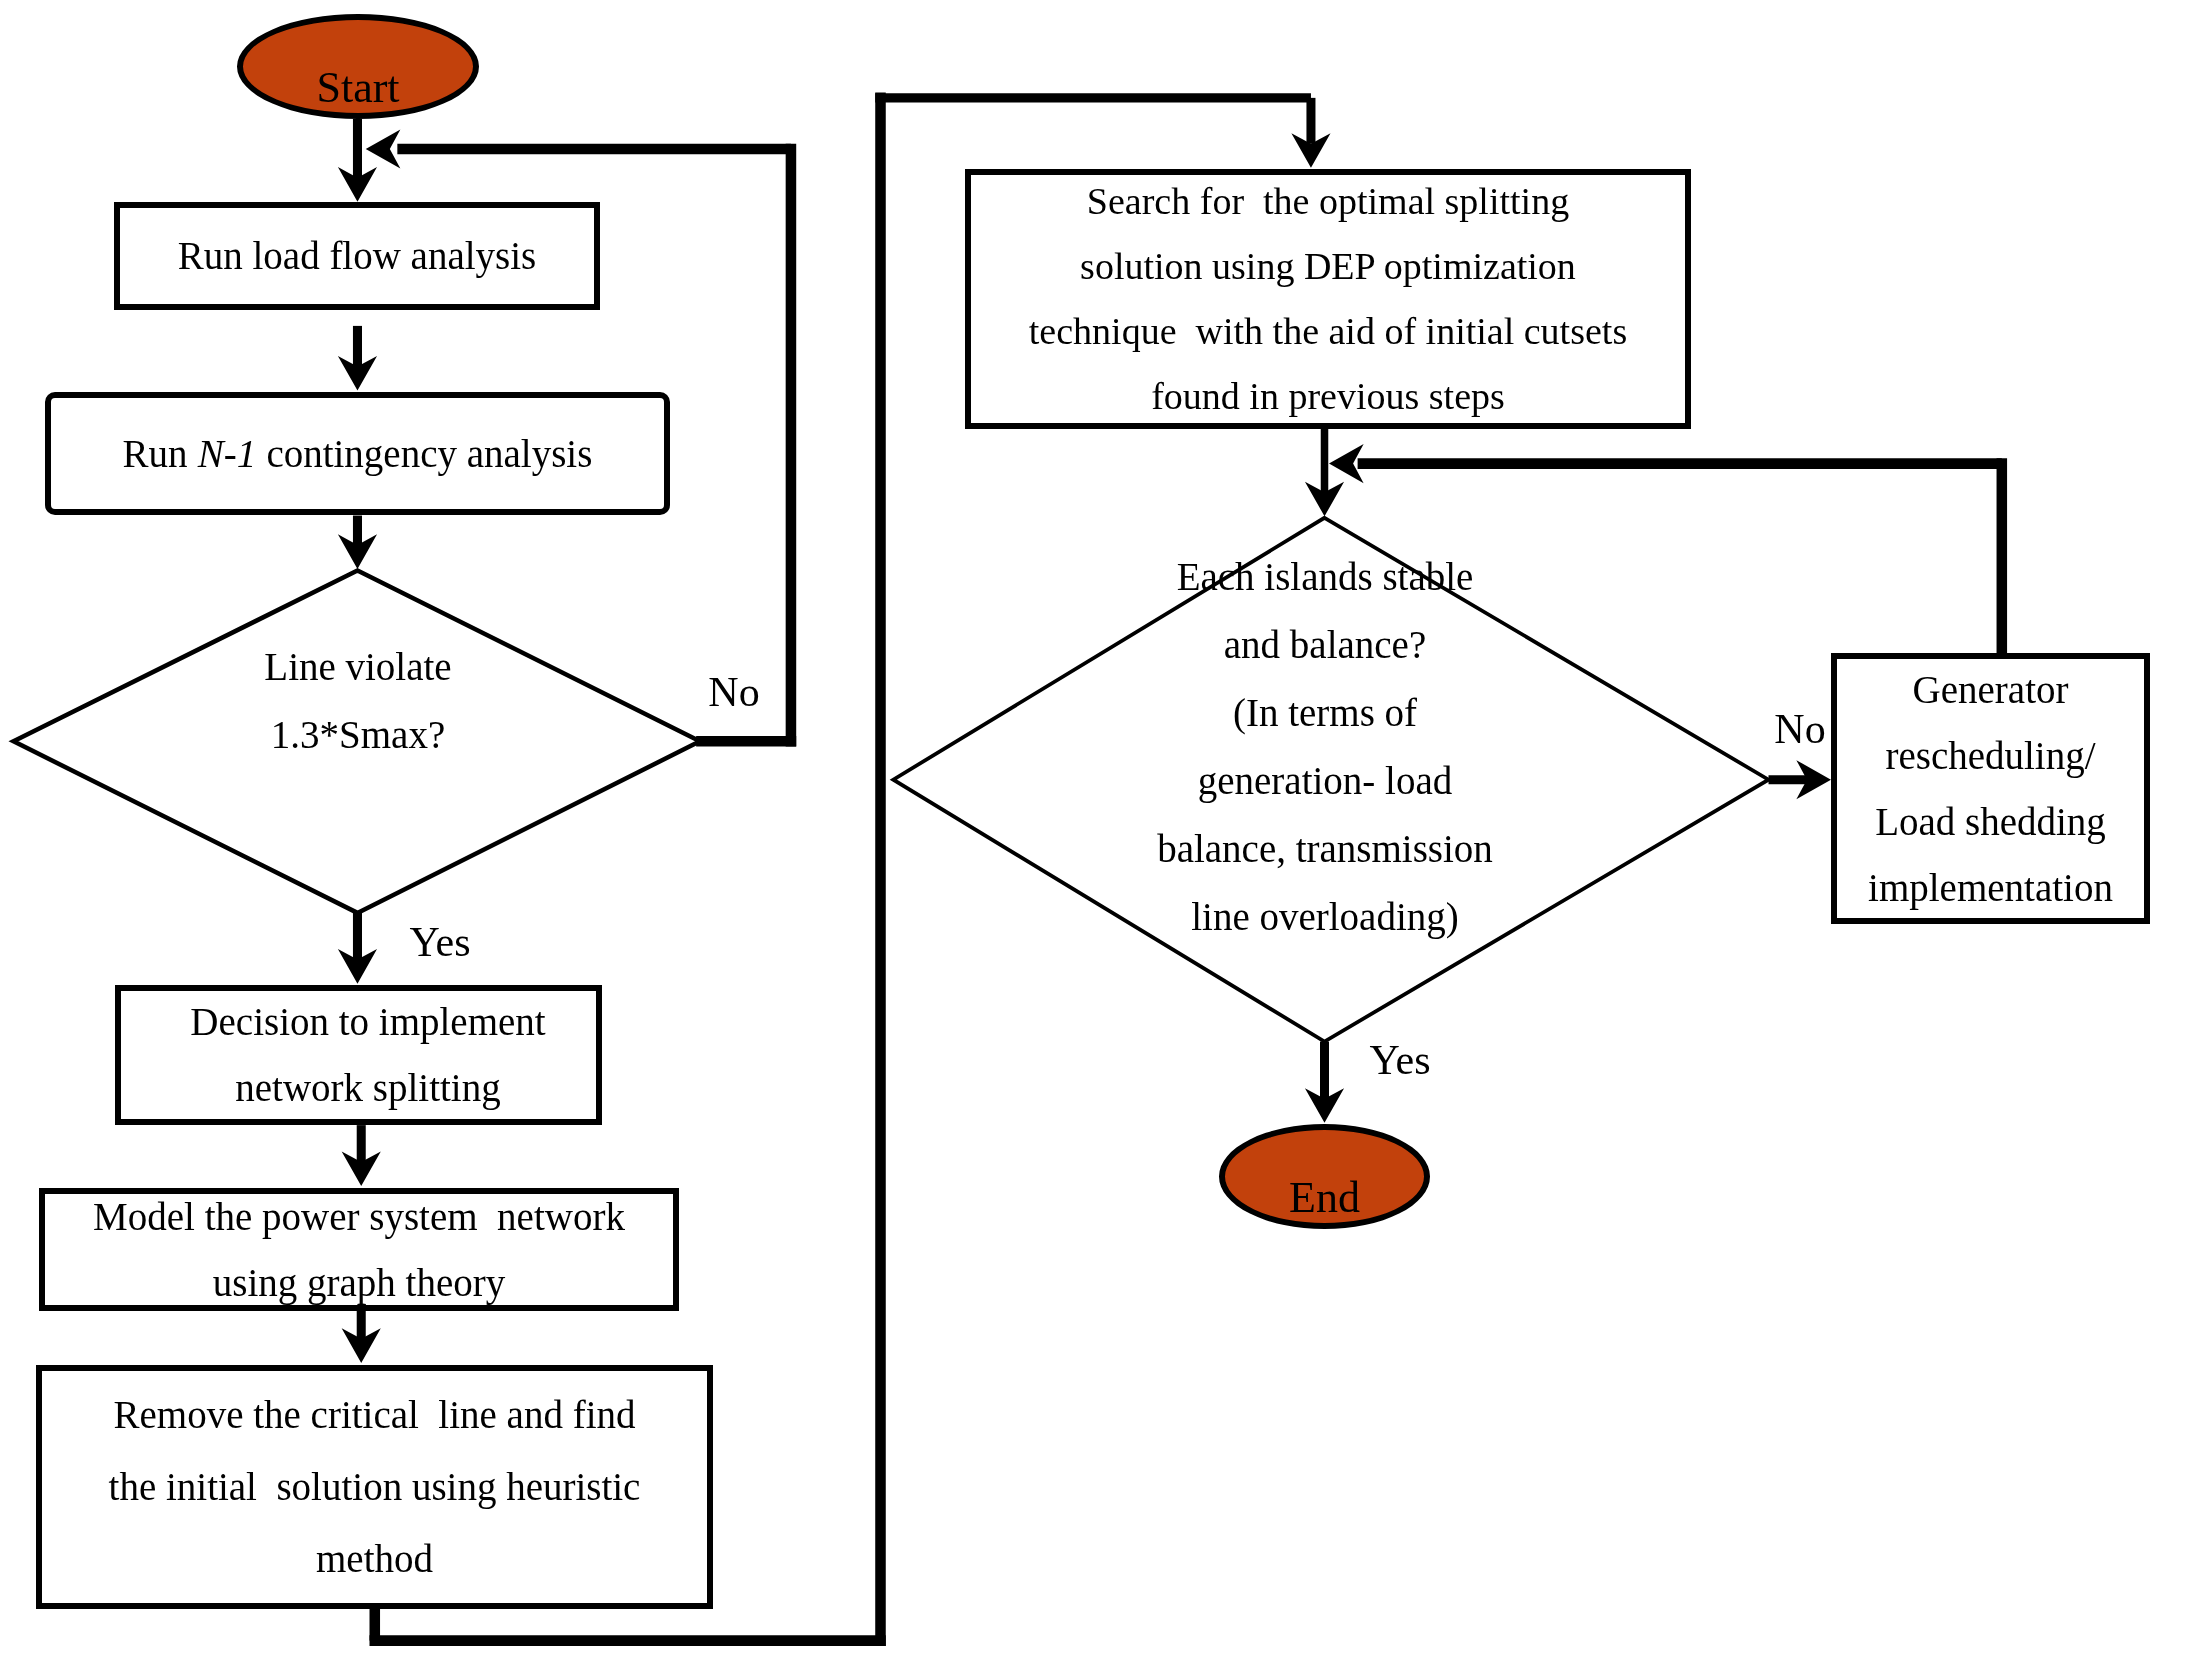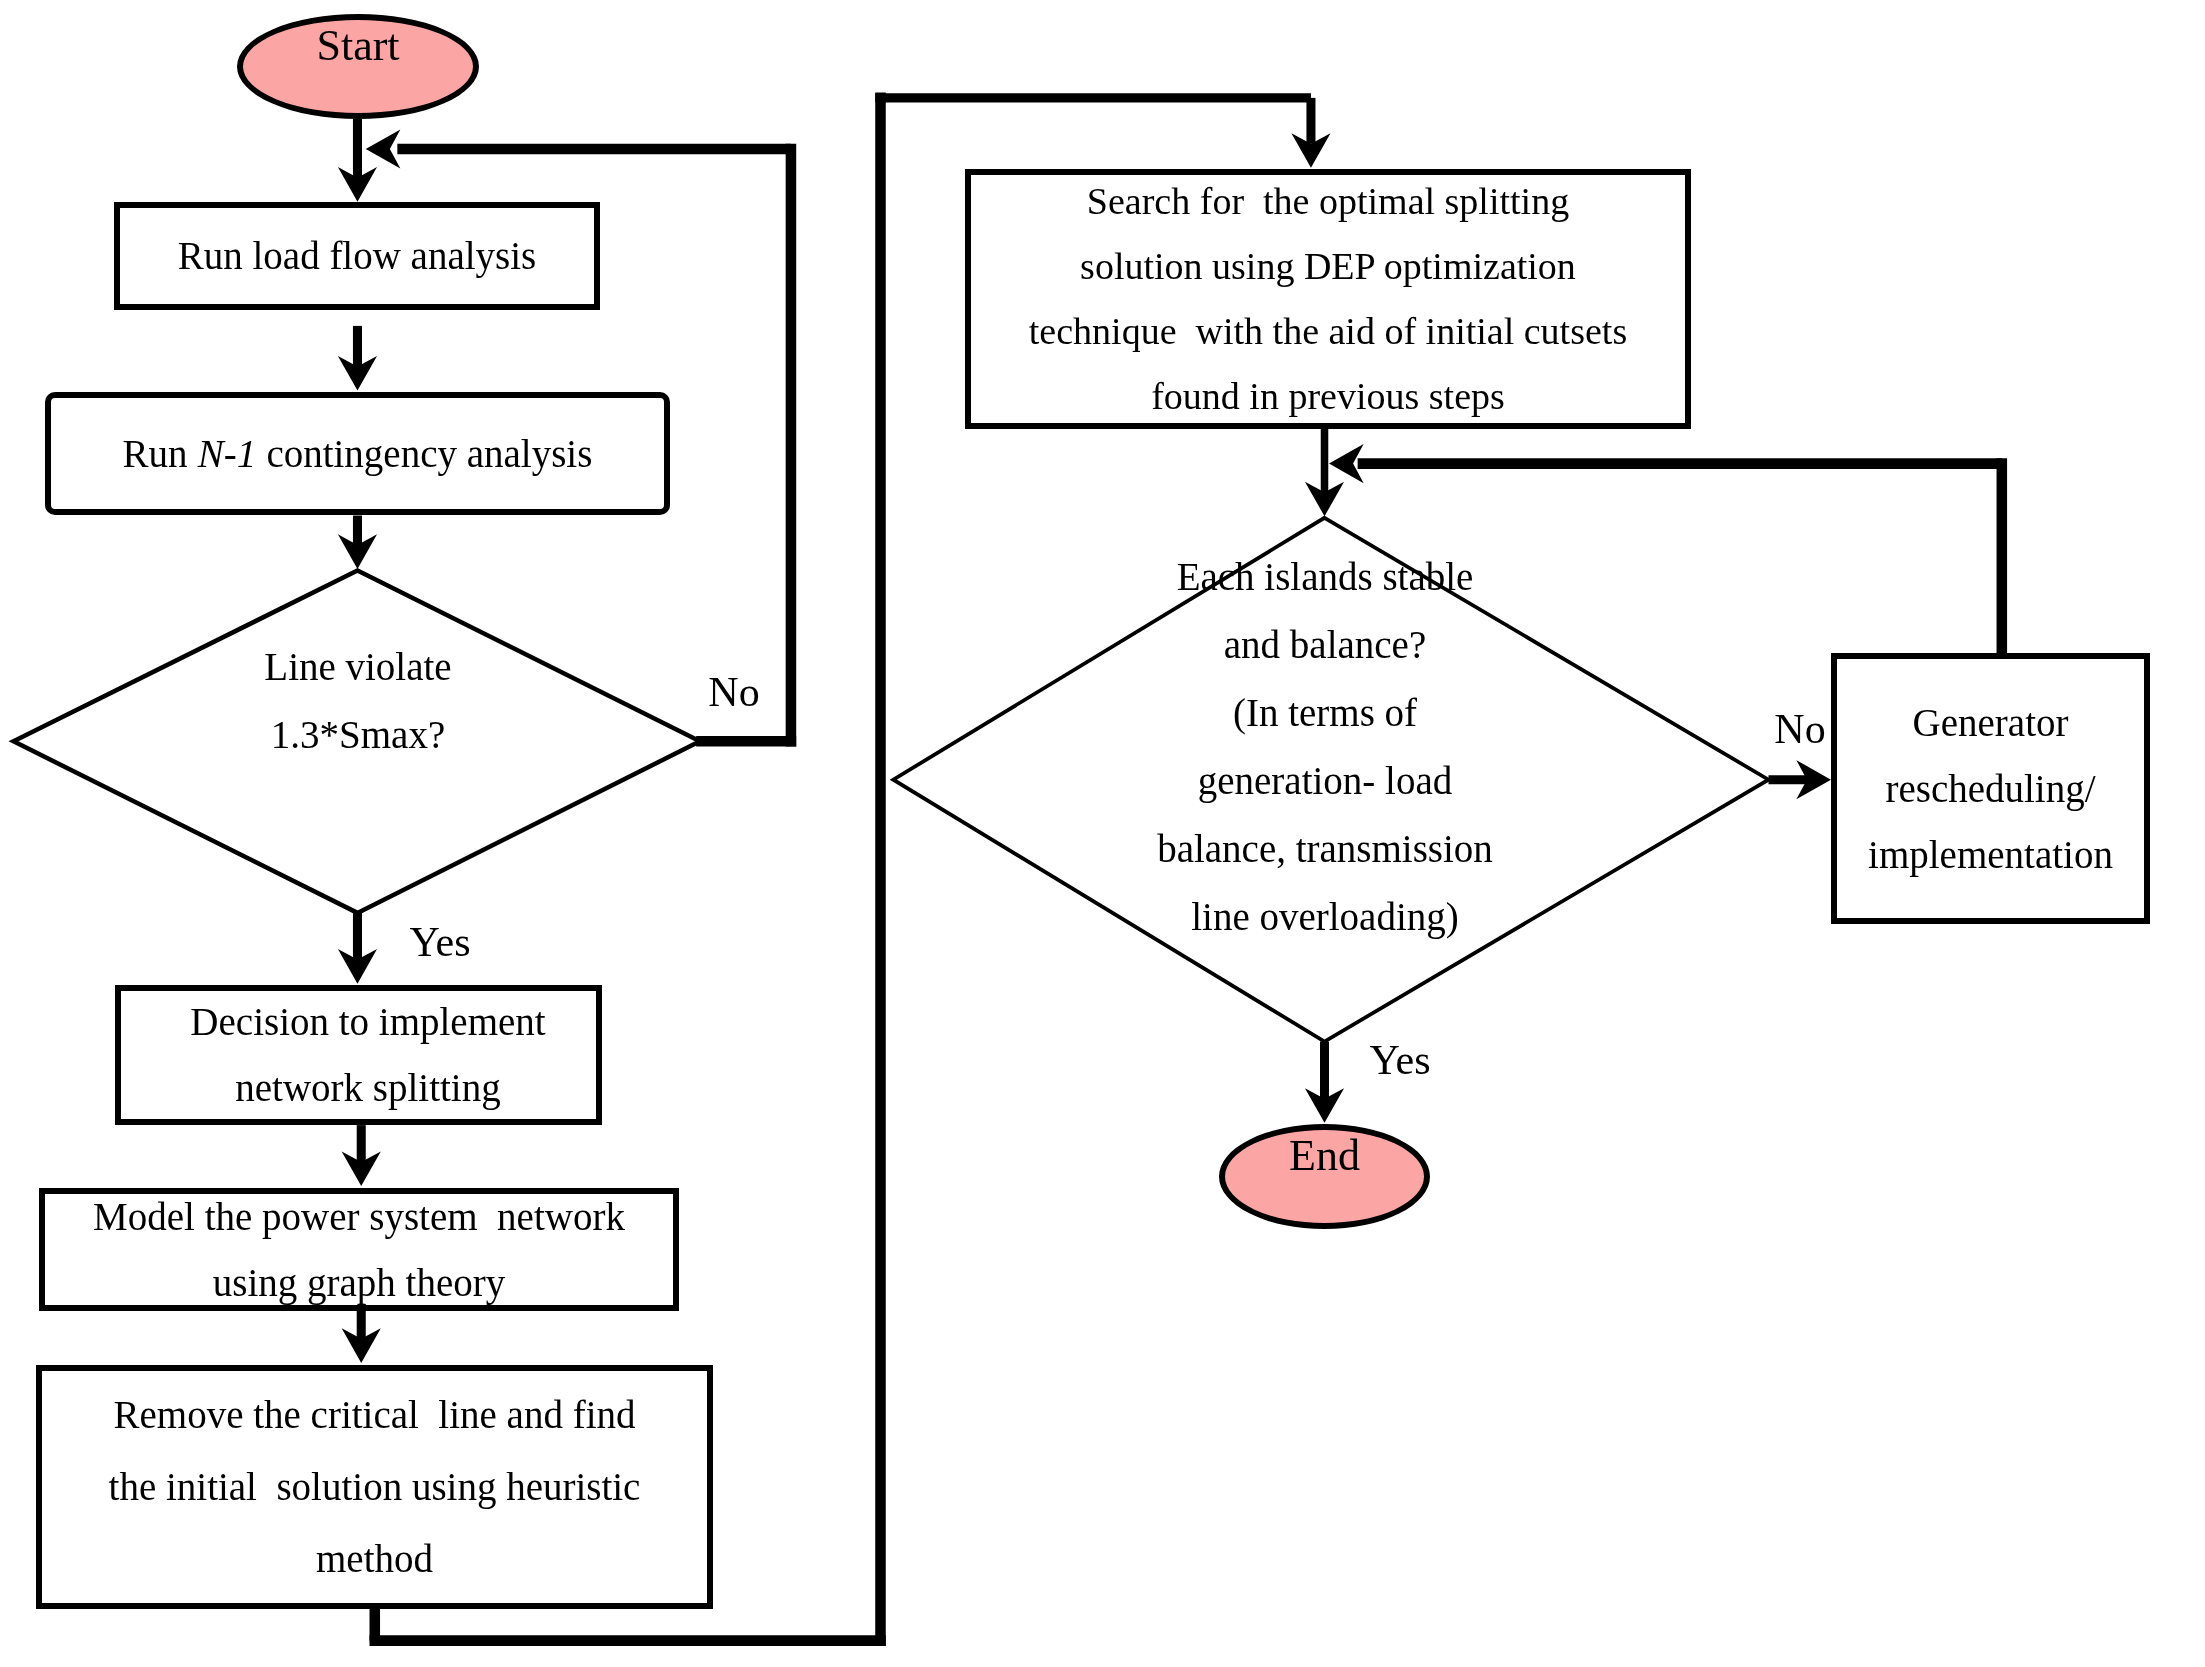--- a/index.html
+++ b/index.html
@@ -3,21 +3,21 @@
 <meta charset="utf-8">
 <style>
   html,body{margin:0;padding:0;background:#ffffff;}
   body{width:2205px;height:1667px;position:relative;font-family:"Liberation Serif","DejaVu Serif",serif;color:#000;}
   #canvas{position:absolute;left:0;top:0;width:2205px;height:1667px;}
   svg{position:absolute;left:0;top:0;}
   .node{position:absolute;box-sizing:border-box;border:6px solid #000;background:#fff;
         display:flex;flex-direction:column;align-items:center;justify-content:center;
         text-align:center;font-size:39px;line-height:66px;}
   .ellipse{position:absolute;box-sizing:border-box;border:6px solid #000;border-radius:50%;
-        background:#fca5a5;display:flex;align-items:flex-start;justify-content:center;
+        background:#c2410c;display:flex;align-items:flex-end;justify-content:center;
         font-size:44px;}
   .dtext{position:absolute;text-align:center;font-size:39px;line-height:68px;}
   .line{white-space:pre;}
   .edge-label{position:absolute;transform:translate(-50%,-50%);font-size:42px;}
   .it{font-style:italic;}
   .seg + .seg{margin-left:0.26em;}
   .search-box{font-size:38px;line-height:65px;}
   .remove-box{line-height:72px;}
 </style>
 </head>
@@ -110,20 +110,21 @@
   <div class="node search-box" style="left:965px;top:169px;width:726px;height:260px;">
     <div class="line">Search for  the optimal splitting</div>
     <div class="line">solution using DEP optimization</div>
     <div class="line">technique  with the aid of initial cutsets</div>
     <div class="line">found in previous steps</div>
   </div>
 
   <div class="node" style="left:1831px;top:653px;width:319px;height:271px;">
     <div class="line">Generator</div>
     <div class="line">rescheduling/</div>
+    <div class="line">Load shedding</div>
     <div class="line">implementation</div>
   </div>
 
   <div class="dtext" style="left:132px;top:633px;width:452px;">
     <div class="line">Line violate</div>
     <div class="line">1.3*Smax?</div>
   </div>
 
   <div class="dtext" style="left:1069px;top:543px;width:512px;">
     <div class="line">Each islands stable</div>

